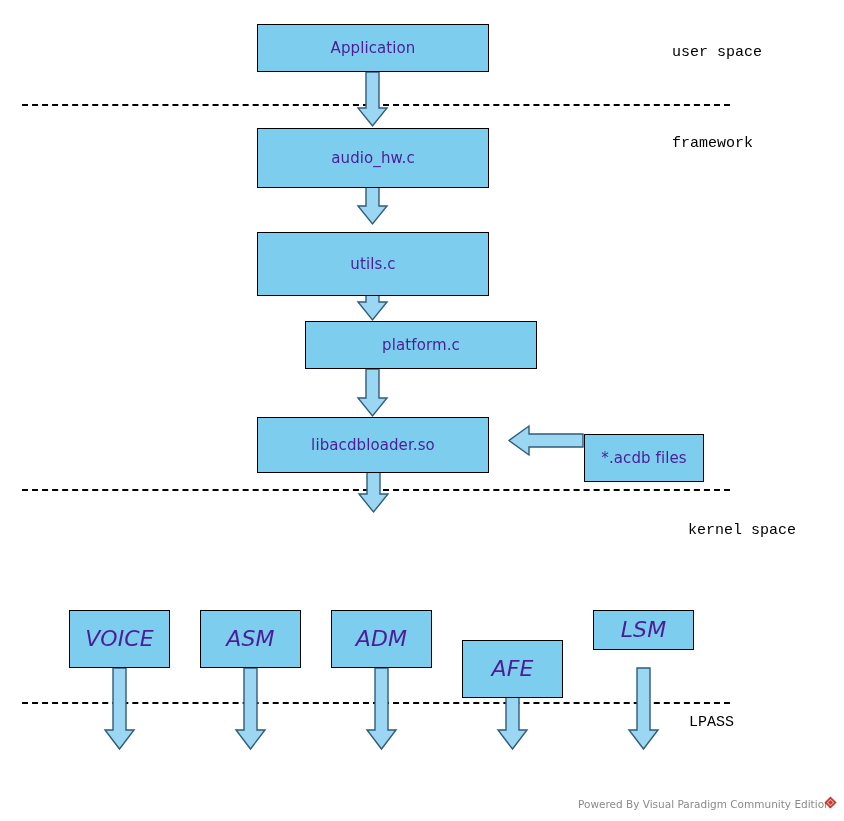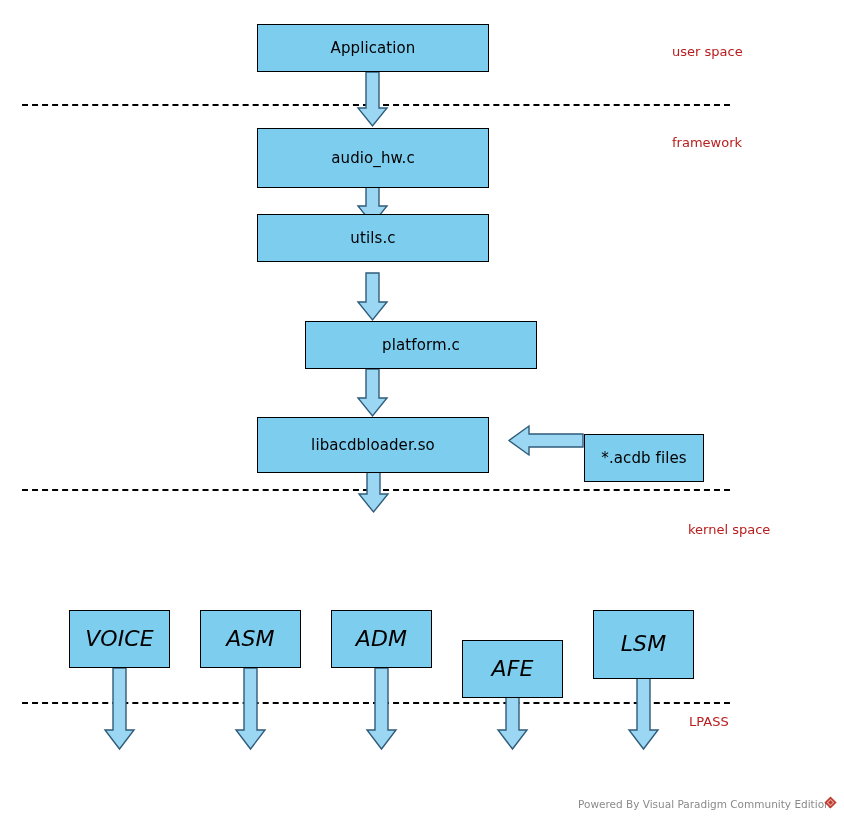--- a/index.html
+++ b/index.html
@@ -16,35 +16,36 @@
     overflow: hidden;
   }
   .node {
     position: absolute;
     box-sizing: border-box;
     background: #7DCDEF;
     border: 1.6px solid #000000;
     display: flex;
     align-items: center;
     justify-content: center;
-    color: #000000;
+    color: #4c1d95;
     font-size: 15px;
     line-height: 1.1;
     text-align: center;
     letter-spacing: 0.1px;
   }
   .node.big {
     font-size: 22px;
     font-style: italic;
   }
   .zone-label {
     position: absolute;
-    color: #b91c1c;
-    font-size: 13px;
+    color: #000000;
+    font-size: 15px;
     white-space: nowrap;
+    font-family: Liberation Mono, monospace;
   }
   .divider {
     position: absolute;
     height: 0;
     border-top: 2px dashed #000000;
   }
   .arrow {
     position: absolute;
   }
   .watermark {
@@ -101,38 +102,38 @@
 
     <path class="ar" d="M 506,668 L 519,668 L 519,730 L 527,730 L 512.5,749 L 498,730 L 506,730 Z"></path>
 
     <path class="ar" d="M 637,668 L 650,668 L 650,730 L 658,730 L 643.5,749 L 629,730 L 637,730 Z"></path>
   </svg>
 
   <div class="node" style="left:257px; top:24px; width:232px; height:48px;">Application</div>
 
   <div class="node" style="left:257px; top:128px; width:232px; height:60px;">audio_hw.c</div>
 
-  <div class="node" style="left:257px; top:214px; width:232px; height:48px;">utils.c</div>
+  <div class="node" style="left:257px; top:232px; width:232px; height:64px;">utils.c</div>
 
   <div class="node" style="left:257px; top:321px; width:232px; height:48px;margin-left:48px;">platform.c</div>
 
   <div class="node" style="left:257px; top:417px; width:232px; height:56px;">libacdbloader.so</div>
 
   <div class="node" style="left:584px; top:434px; width:120px; height:48px;">*.acdb files</div>
 
 
   <div class="node big" style="left:69px; top:610px; width:101px; height:58px;">VOICE</div>
 
   <div class="node big" style="left:200px; top:610px; width:101px; height:58px;">ASM</div>
 
   <div class="node big" style="left:331px; top:610px; width:101px; height:58px;">ADM</div>
 
   <div class="node big" style="left:462px; top:610px; width:101px; height:58px;margin-top:30px;">AFE</div>
 
-  <div class="node big" style="left:593px; top:610px; width:101px; height:69px;">LSM</div>
+  <div class="node big" style="left:593px; top:610px; width:101px; height:40px;">LSM</div>
 
 
   <div class="watermark" style="left:578px; top:798px;">Powered By Visual Paradigm Community Edition</div>
   <svg class="wm-logo" style="left:824px; top:796px;" viewBox="0 0 16 16" xmlns="http://www.w3.org/2000/svg">
     <polygon points="8,0.5 15.5,8 8,15.5 0.5,8" fill="#C0392B"></polygon>
     <polygon points="8,3.4 12.6,8 8,12.6 3.4,8" fill="#ffffff" opacity="0.55"></polygon>
     <polygon points="8,5.2 10.8,8 8,10.8 5.2,8" fill="#C0392B"></polygon>
   </svg>
 
 </div>

